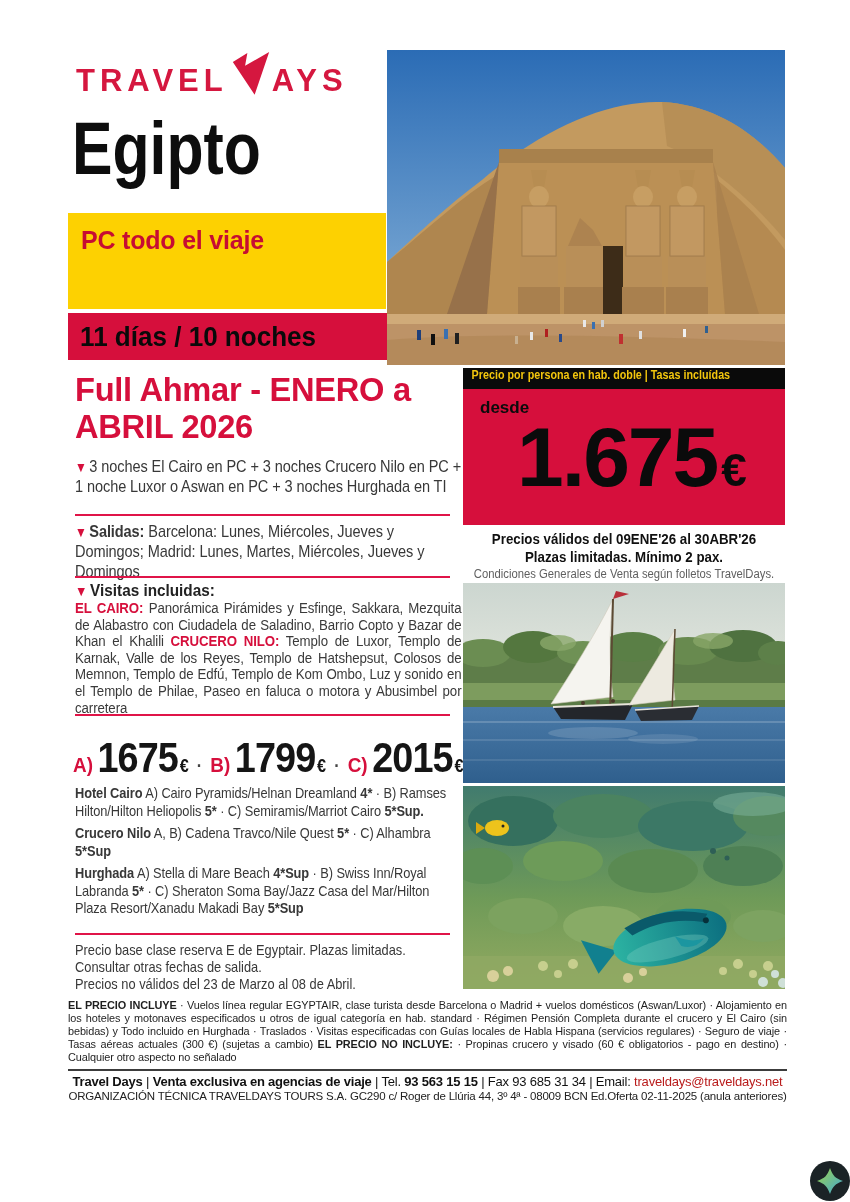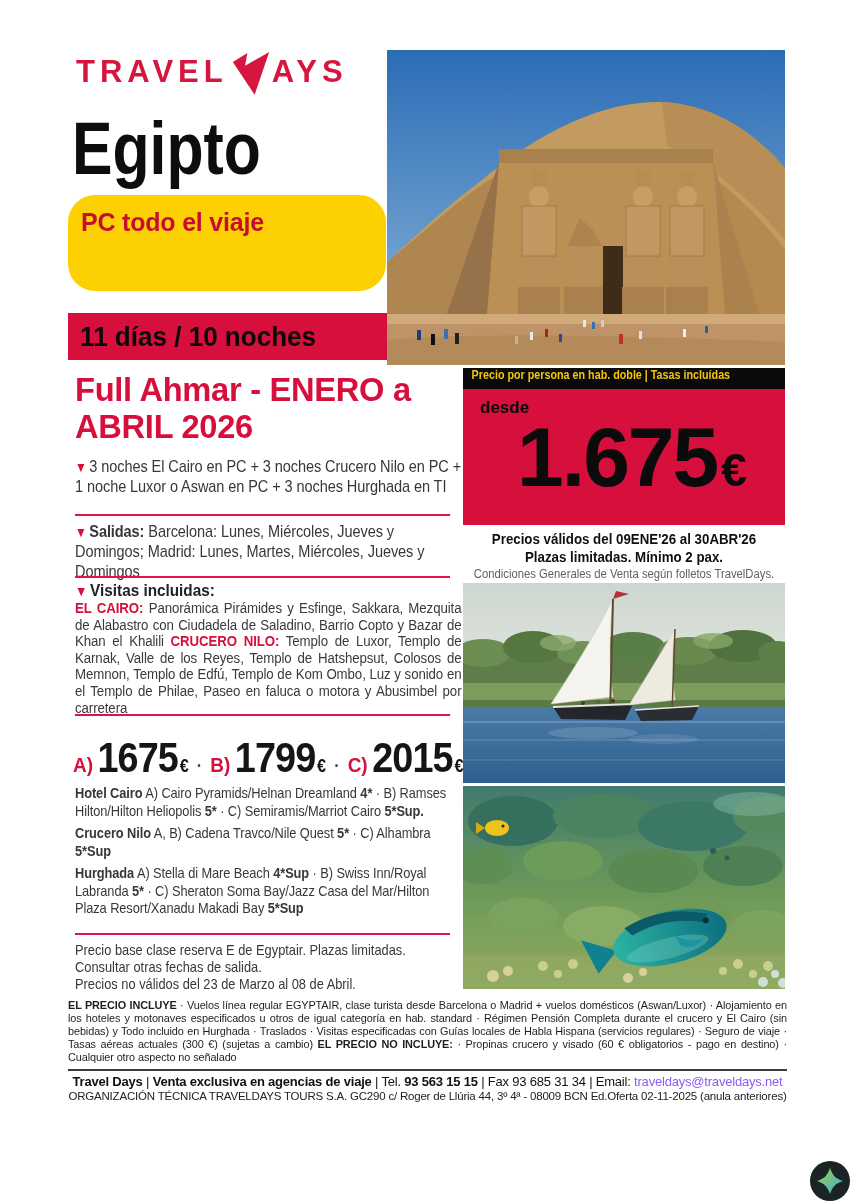--- a/index.html
+++ b/index.html
@@ -1,28 +1,28 @@
 <!DOCTYPE html>
 <html><head>
 <meta charset="utf-8">
 <style>
   html,body{margin:0;padding:0;background:#888;}
   .page{position:relative;width:850px;height:1202px;background:#fff;overflow:hidden;
         font-family:"Liberation Sans","DejaVu Sans",sans-serif;margin:0 auto;}
   .abs{position:absolute;}
 
   
-  .logo{left:76px;top:56px;display:flex;align-items:flex-start;color:#d5173f;
+  .logo{left:76px;top:56px;display:flex;align-items:flex-end;color:#d5173f;
         font-weight:bold;font-size:31px;letter-spacing:5px;line-height:1;}
   .logo svg{margin:-6px 1px 0 3px;}
 
   .egipto{left:72px;top:112px;font-size:74px;font-weight:bold;color:#0d0d0d;line-height:1;
           transform:scaleX(.82);transform-origin:left top;}
 
-  .ybox{left:68px;top:195px;width:318px;height:96px;background:#fdd101;border-radius:27px;}
+  .ybox{left:68px;top:213px;width:318px;height:96px;background:#fdd101;}
   .pc{position:absolute;left:13px;top:13px;font-size:25px;font-weight:bold;color:#c60d33;letter-spacing:-.2px;}
   .rbox{left:68px;top:313px;width:379px;height:47px;background:#d60f3c;display:flex;align-items:center;}
   .duration{padding-left:13px;font-size:28px;font-weight:bold;color:#0a0a0a;
             transform:scaleX(.93);transform-origin:left center;white-space:nowrap;}
 
   .title{left:75px;top:371px;width:432px;font-size:34px;line-height:37px;font-weight:bold;
          color:#d60f3c;transform:scaleX(.96);transform-origin:left top;letter-spacing:-.3px;}
 
   .para{color:#383838;font-size:17px;line-height:20px;width:452px;
         transform:scaleX(.855);transform-origin:left top;letter-spacing:-.1px;}
@@ -53,21 +53,21 @@
   .fineprint{left:68px;top:999px;width:719px;font-size:10.9px;line-height:13.1px;color:#1e1e1e;
              text-align:justify;letter-spacing:-.1px;}
 
   .footrule{left:68px;top:1069px;width:719px;height:2px;background:#3c3c3c;}
   .footer1{left:68px;top:1074px;width:719px;text-align:center;font-size:13px;color:#111;letter-spacing:-.2px;}
   .footer2{left:68px;top:1090px;width:719px;text-align:center;font-size:11.5px;color:#222;letter-spacing:-.2px;}
 
   .b{font-weight:bold;}
   .rb{color:#d60f3c;font-weight:bold;}
   .tri{color:#d60f3c;font-size:.82em;margin-right:3px;}
-  a.email{color:#8b5cf6;text-decoration:none;}
+  a.email{color:#b91c1c;text-decoration:none;}
 
   
   .photo{display:block;}
   .photo-abu{left:387px;top:50px;}
   .barprice{left:463px;top:368px;width:322px;height:21px;background:#0a0a0a;display:flex;}
   .barprice span{padding-left:10px;color:#f3c60d;font-size:12.5px;font-weight:bold;white-space:nowrap;
                  transform:scaleX(.86);transform-origin:left center;}
   .pricebox{left:463px;top:389px;width:322px;height:136px;background:#d60f3c;}
   .desde{position:absolute;left:17px;top:9px;font-size:17px;font-weight:bold;color:#0b0b0b;}
   .amountrow{position:absolute;left:16px;right:0;top:26px;text-align:center;line-height:1;white-space:nowrap;color:#0b0b0b;}

